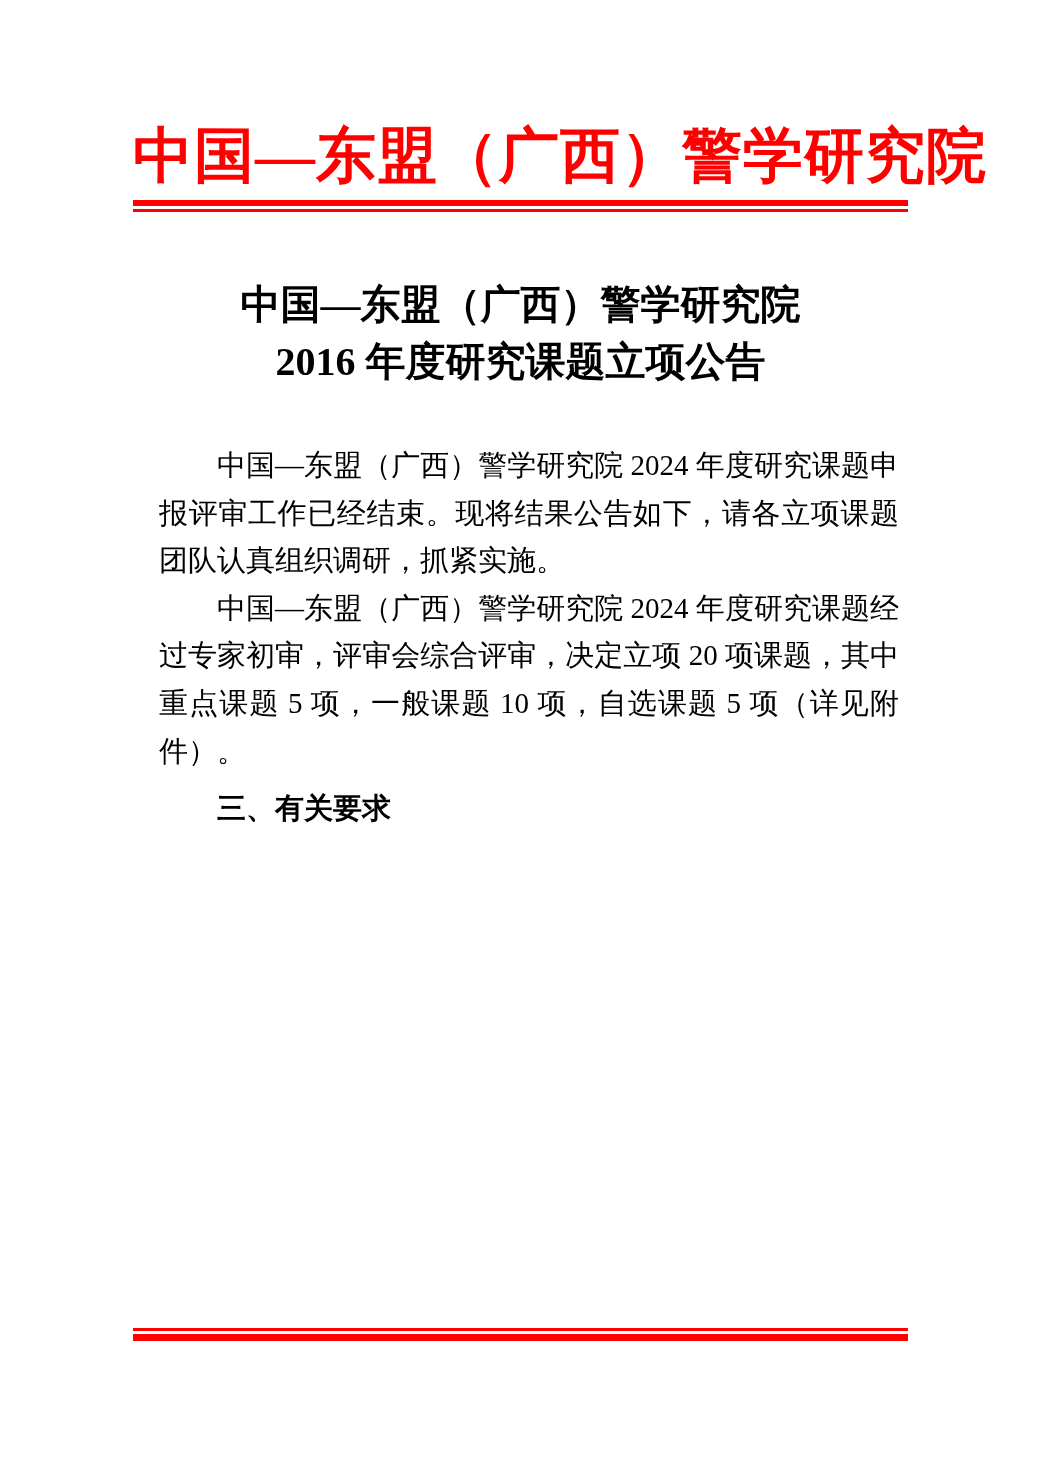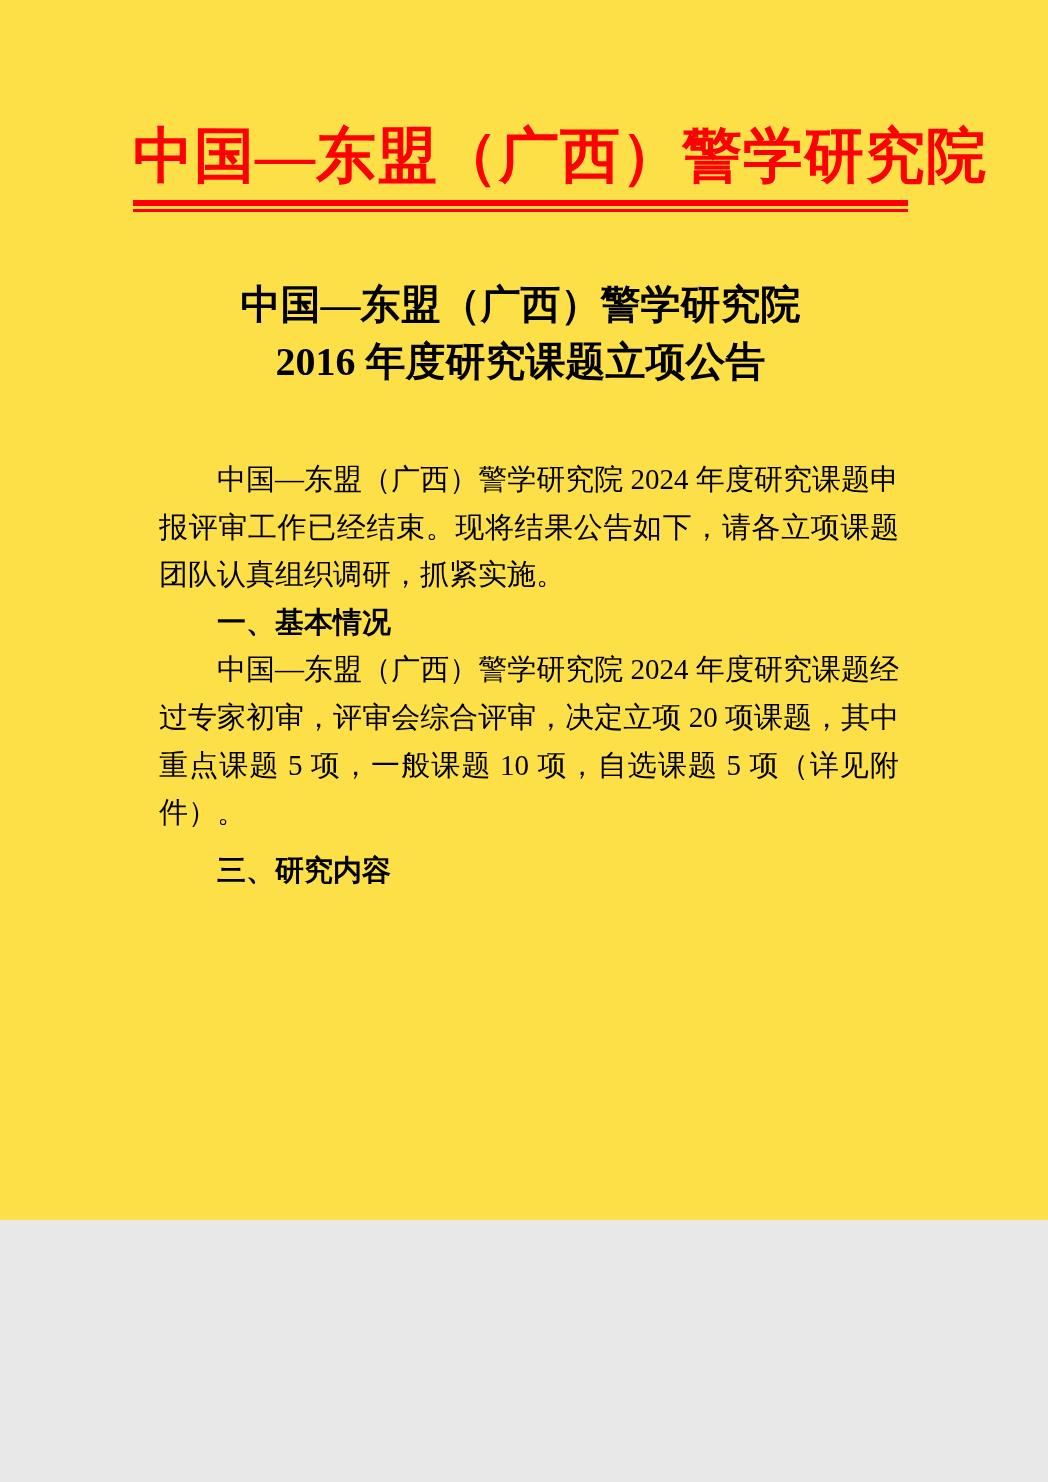--- a/index.html
+++ b/index.html
@@ -1,21 +1,21 @@
 <!DOCTYPE html>
 <html lang="zh"><head>
 <meta charset="utf-8">
 <style>
   html, body { margin: 0; padding: 0; background: #e8e8e8; }
   .page {
     position: relative;
     width: 1048px;
-    height: 1220px;
+    height: 1482px;
     margin: 0 auto;
-    background: #fde047;
+    background: #ffffff;
     overflow: hidden;
     color: #000;
     font-family: "Liberation Serif", "DejaVu Serif", serif;
   }
 
   
   .banner {
     position: absolute;
     top: 116px;
     left: 133px;
@@ -45,21 +45,21 @@
     text-align: center;
     font-weight: bold;
     font-size: 40px;
     line-height: 57px;
     white-space: nowrap;
   }
 
   
   .content {
     position: absolute;
-    top: 456px;
+    top: 442px;
     left: 159px;
     width: 740px;
     font-size: 29px;
     line-height: 47.6px;
     text-align: justify;
   }
   .content p { margin: 0; text-indent: 2em; }
   .sec-heading {
     margin: 0;
     text-indent: 2em;
@@ -84,25 +84,24 @@
   </div>
 
   <div class="doc-title">
     <div>中国—东盟（广西）警学研究院</div>
     <div>2016 年度研究课题立项公告</div>
   </div>
 
   <div class="content">
     <p>中国—东盟（广西）警学研究院 2024 年度研究课题申报评审工作已经结束。现将结果公告如下，请各立项课题团队认真组织调研，抓紧实施。</p>
 
-    <p class="sec-heading">一、基本情况</p>
     <p>中国—东盟（广西）警学研究院 2024 年度研究课题经过专家初审，评审会综合评审，决定立项 20 项课题，其中重点课题 5 项，一般课题 10 项，自选课题 5 项（详见附件）。</p>
 
 
-    <p class="sec-heading extra-gap">三、研究内容</p>
+    <p class="sec-heading extra-gap">三、有关要求</p>
   </div>
 
   <div class="rule rule-bottom">
     <div class="thin"></div>
     <div class="gap"></div>
     <div class="thick"></div>
   </div>
 
 </div>
 

